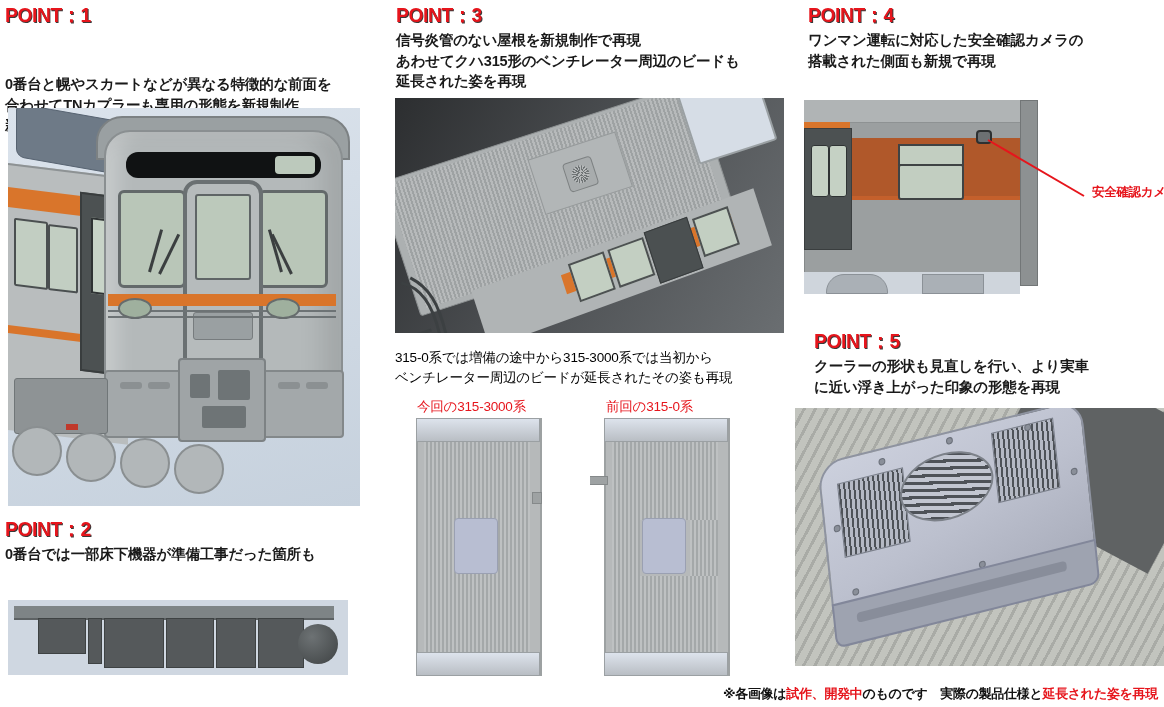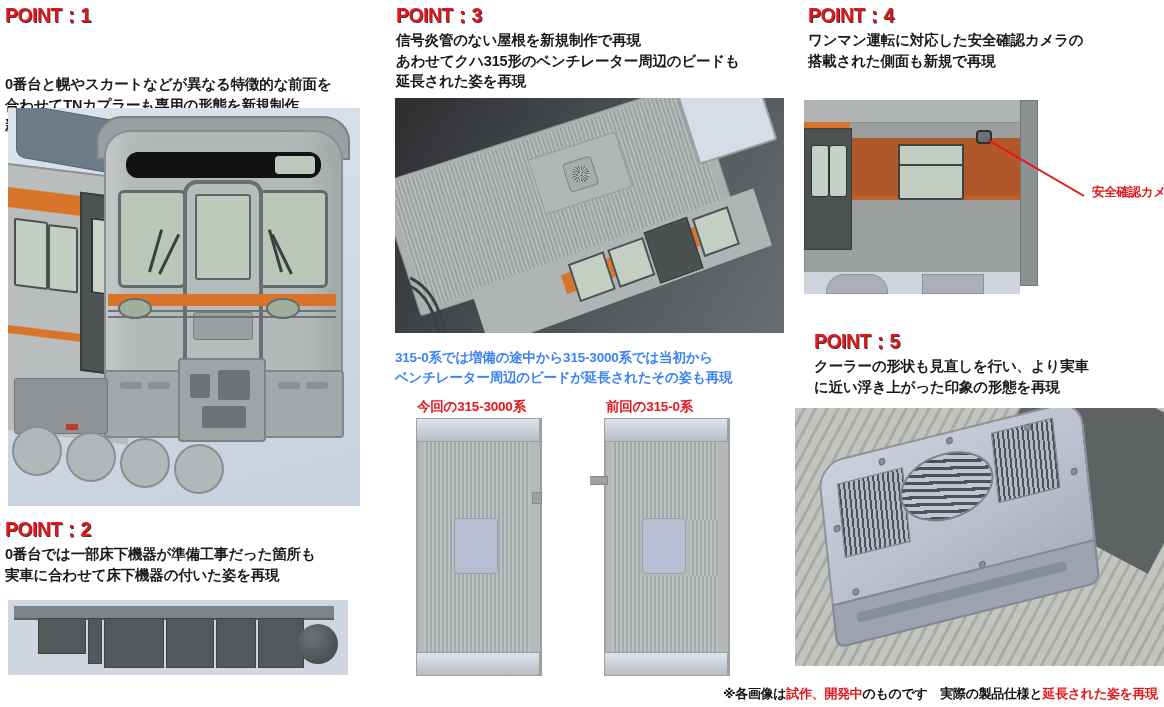--- a/index.html
+++ b/index.html
@@ -34,29 +34,29 @@
   }
   .point-body{
     font-weight:bold;
     font-size:14.5px;
     color:#1a1a1a;
     line-height:1.42;
     letter-spacing:-0.2px;
     white-space:nowrap;
   }
   .cap-body{
-    font-weight:bold;
+    font-weight:normal;
     font-size:13.5px;
-    color:#3b82f6;
+    color:#000000;
     line-height:1.5;
     letter-spacing:-0.2px;
     white-space:nowrap;
   }
   .red-label{
-    font-weight:bold;
+    font-weight:normal;
     font-size:13.5px;
     color:#e6151c;
     letter-spacing:-0.2px;
     white-space:nowrap;
   }
 
   
   .art{position:relative;overflow:hidden;}
 
   
@@ -233,21 +233,20 @@
       <div class="wheel" style="left:58px;top:324px;"></div>
       <div class="wheel" style="left:112px;top:330px;"></div>
       <div class="wheel" style="left:166px;top:336px;"></div>
       <div style="position:absolute;left:58px;top:316px;width:12px;height:6px;background:#c0392b;"></div>
     </div>
 
     <div class="point-head" style="position:absolute;left:5px;top:518px;">POINT：2</div>
 
     <div style="position:absolute;left:5px;top:544px;">
       <div class="point-body">0番台では一部床下機器が準備工事だった箇所も</div>
-      <div class="point-body">実車に合わせて床下機器の付いた姿を再現</div>
     </div>
 
     <div class="art" id="art-under" style="position:absolute;left:8px;top:600px;">
       <div class="floorplate"></div>
       <div class="eqbox" style="left:30px;width:46px;height:34px;"></div>
       <div class="eqbox" style="left:80px;width:12px;height:44px;"></div>
       <div class="eqbox" style="left:96px;width:58px;height:48px;"></div>
       <div class="eqbox" style="left:158px;width:46px;height:48px;"></div>
       <div class="eqbox" style="left:208px;width:38px;height:48px;"></div>
       <div class="eqbox" style="left:250px;width:44px;height:48px;"></div>

